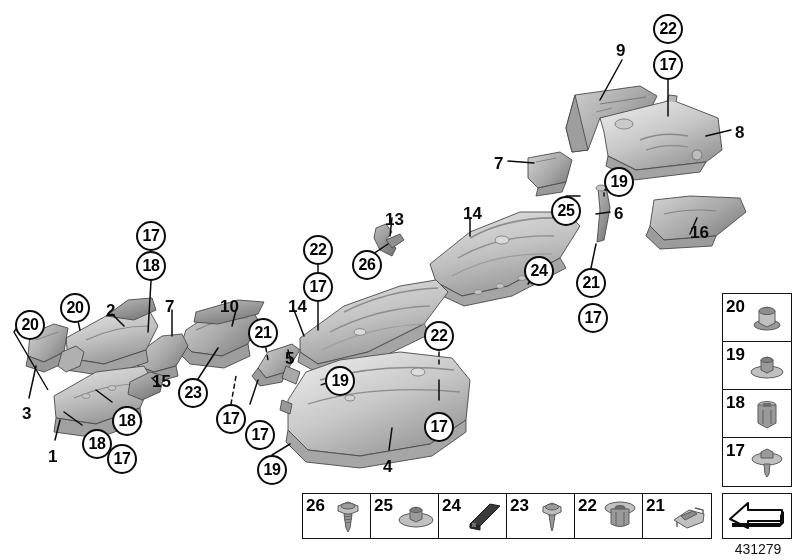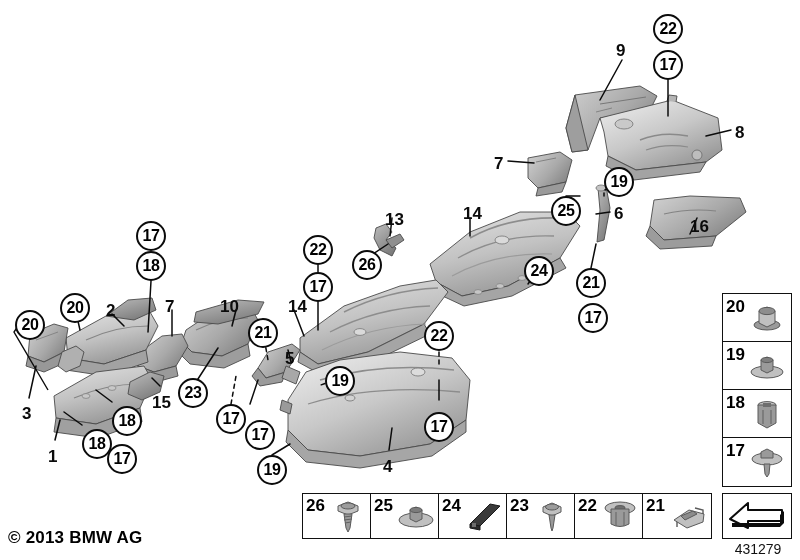--- a/index.html
+++ b/index.html
@@ -274,29 +274,29 @@
     </g>
 
     <path d="M22,320 L14,332 L48,390" stroke="#0b0b0b" stroke-width="1.4" fill="none"></path>
   </svg>
 
   <div id="labels">
       <div class="lab" style="left: 616px; top: 42px;">9</div>
       <div class="lab" style="left: 735px; top: 124px;">8</div>
       <div class="lab" style="left: 494px; top: 155px;">7</div>
       <div class="lab" style="left: 614px; top: 205px;">6</div>
-      <div class="lab" style="left: 690px; top: 218px;">16</div>
+      <div class="lab" style="left: 690px; top: 224px;">16</div>
       <div class="lab" style="left: 385px; top: 211px;">13</div>
       <div class="lab" style="left: 463px; top: 205px;">14</div>
       <div class="lab" style="left: 288px; top: 298px; text-align: right;">14</div>
       <div class="lab" style="left: 285px; top: 350px;">5</div>
       <div class="lab" style="left: 220px; top: 298px;">10</div>
       <div class="lab" style="left: 165px; top: 298px;">7</div>
       <div class="lab" style="left: 106px; top: 302px;">2</div>
-      <div class="lab" style="left: 152px; top: 394px;">15</div>
+      <div class="lab" style="left: 152px; top: 373px;">15</div>
       <div class="lab" style="left: 68px; top: 300px;">20</div>
       <div class="lab" style="left: 22px; top: 405px;">3</div>
       <div class="lab" style="left: 48px; top: 448px;">1</div>
       <div class="lab" style="left: 383px; top: 458px;">4</div>
     </div>
 
   <div id="callouts">
       <div class="bub" style="left: 653px; top: 14px;">22</div>
       <div class="bub" style="left: 653px; top: 50px;">17</div>
       <div class="bub" style="left: 604px; top: 167px;">19</div>
@@ -414,16 +414,15 @@
       </div>
     </div>
 
   <div id="arrow-box">
     <svg viewBox="0 0 62 38">
       <path d="M4,22 L22,6 L22,13 L56,13 L56,24 L22,24 L22,31 Z" fill="#ffffff" stroke="#0b0b0b" stroke-width="2" stroke-linejoin="round"></path>
       <path d="M6,30 L54,30 L58,26 L58,14 L54,18 L54,26 L6,26 Z" fill="#0b0b0b"></path>
     </svg>
   </div>
 
-  <div id="copyright">© 2013 BMW AG</div>
   <div id="diagram-no">431279</div>
 
 </div>
 
 </body></html>

